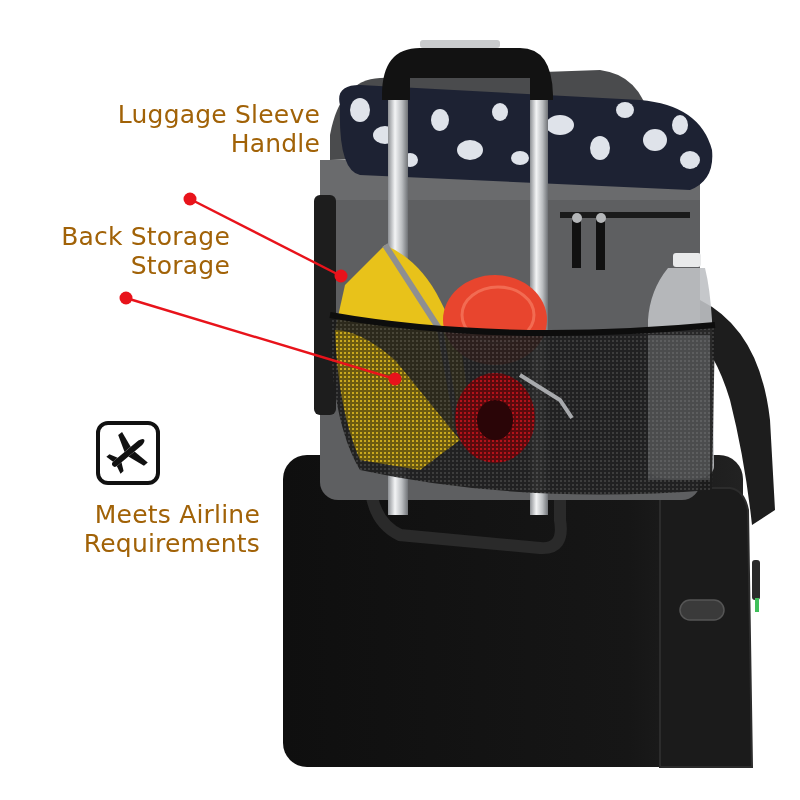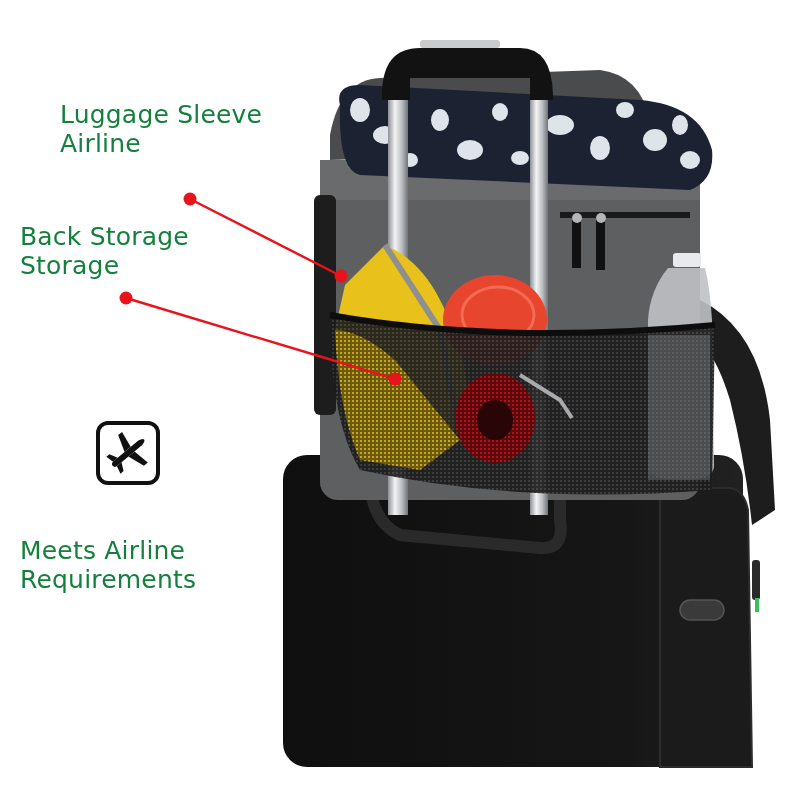--- a/index.html
+++ b/index.html
@@ -1,21 +1,21 @@
 <!DOCTYPE html>
 <html><head>
 <meta charset="utf-8">
 <style>
   html,body{margin:0;padding:0;background:#ffffff;}
   body{width:800px;height:800px;position:relative;overflow:hidden;font-family:"DejaVu Sans","Liberation Sans",sans-serif;}
-  .label{position:absolute;color:#15803d;text-align:left;font-size:25px;line-height:29px;letter-spacing:0.2px;}
+  .label{position:absolute;color:#a16207;text-align:right;font-size:25px;line-height:29px;letter-spacing:0.2px;}
   .label span{display:block;white-space:nowrap;}
   #lbl-sleeve{left:60px;top:100px;width:260px;}
   #lbl-pocket{left:20px;top:222px;width:210px;}
-  #lbl-airline{left:20px;top:500px;width:240px;margin-top:36px;}
+  #lbl-airline{left:20px;top:500px;width:240px;}
   .airplane-box{position:absolute;left:96px;top:421px;width:64px;height:64px;border:4px solid #111;border-radius:12px;box-sizing:border-box;display:flex;align-items:center;justify-content:center;background:#fff;}
   svg.overlay{position:absolute;left:0;top:0;width:800px;height:800px;pointer-events:none;}
   .product{position:absolute;left:0;top:0;width:800px;height:800px;}
 </style>
 </head>
 <body>
 
 <svg class="product" viewBox="0 0 800 800" xmlns="http://www.w3.org/2000/svg">
   <defs>
     <pattern id="mesh" width="4" height="4" patternUnits="userSpaceOnUse">
@@ -123,21 +123,21 @@
   </g>
   <g>
     <line x1="126" y1="298" x2="395" y2="379" stroke="#e8131b" stroke-width="2.4"></line>
     <circle cx="126" cy="298" r="6.5" fill="#e8131b"></circle>
     <circle cx="395" cy="379" r="6.5" fill="#e8131b"></circle>
   </g>
 </svg>
 
 <div class="label" id="lbl-sleeve">
   <span>Luggage Sleeve</span>
-  <span>Airline</span>
+  <span>Handle</span>
 </div>
 
 <div class="label" id="lbl-pocket">
   <span>Back Storage</span>
   <span>Storage</span>
 </div>
 
 <div class="airplane-box">
   <svg width="44" height="44" viewBox="0 0 44 44" xmlns="http://www.w3.org/2000/svg">
     <g transform="rotate(-40 22 22)" fill="#111">

